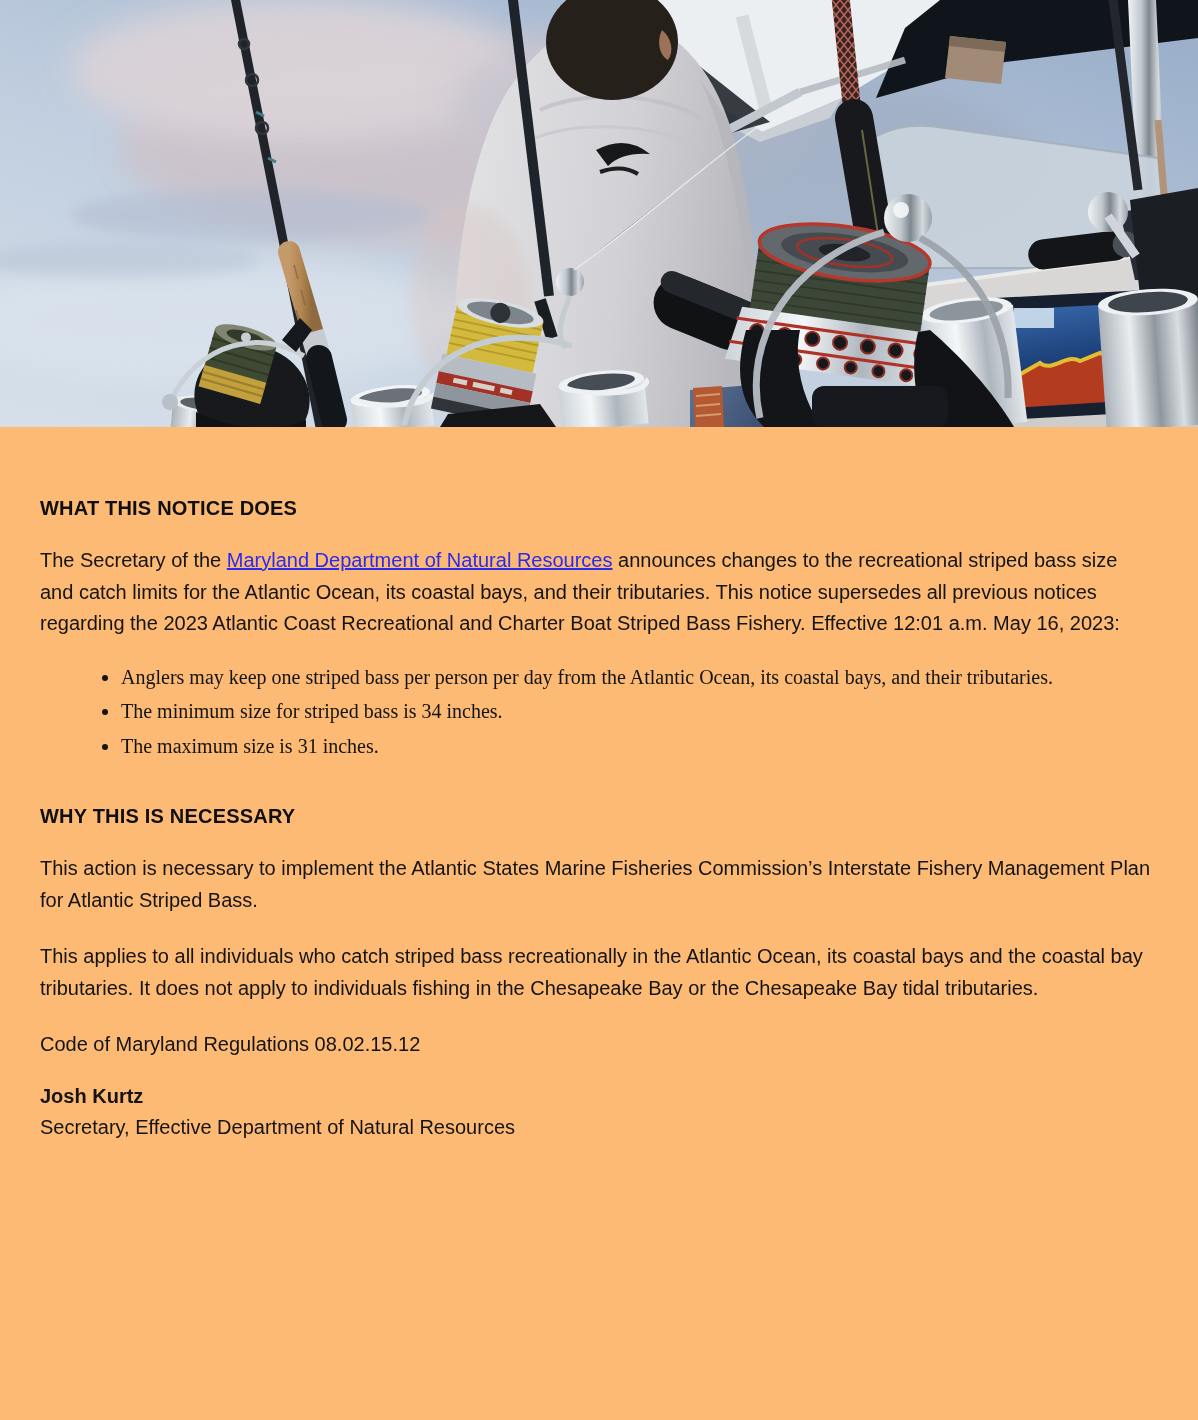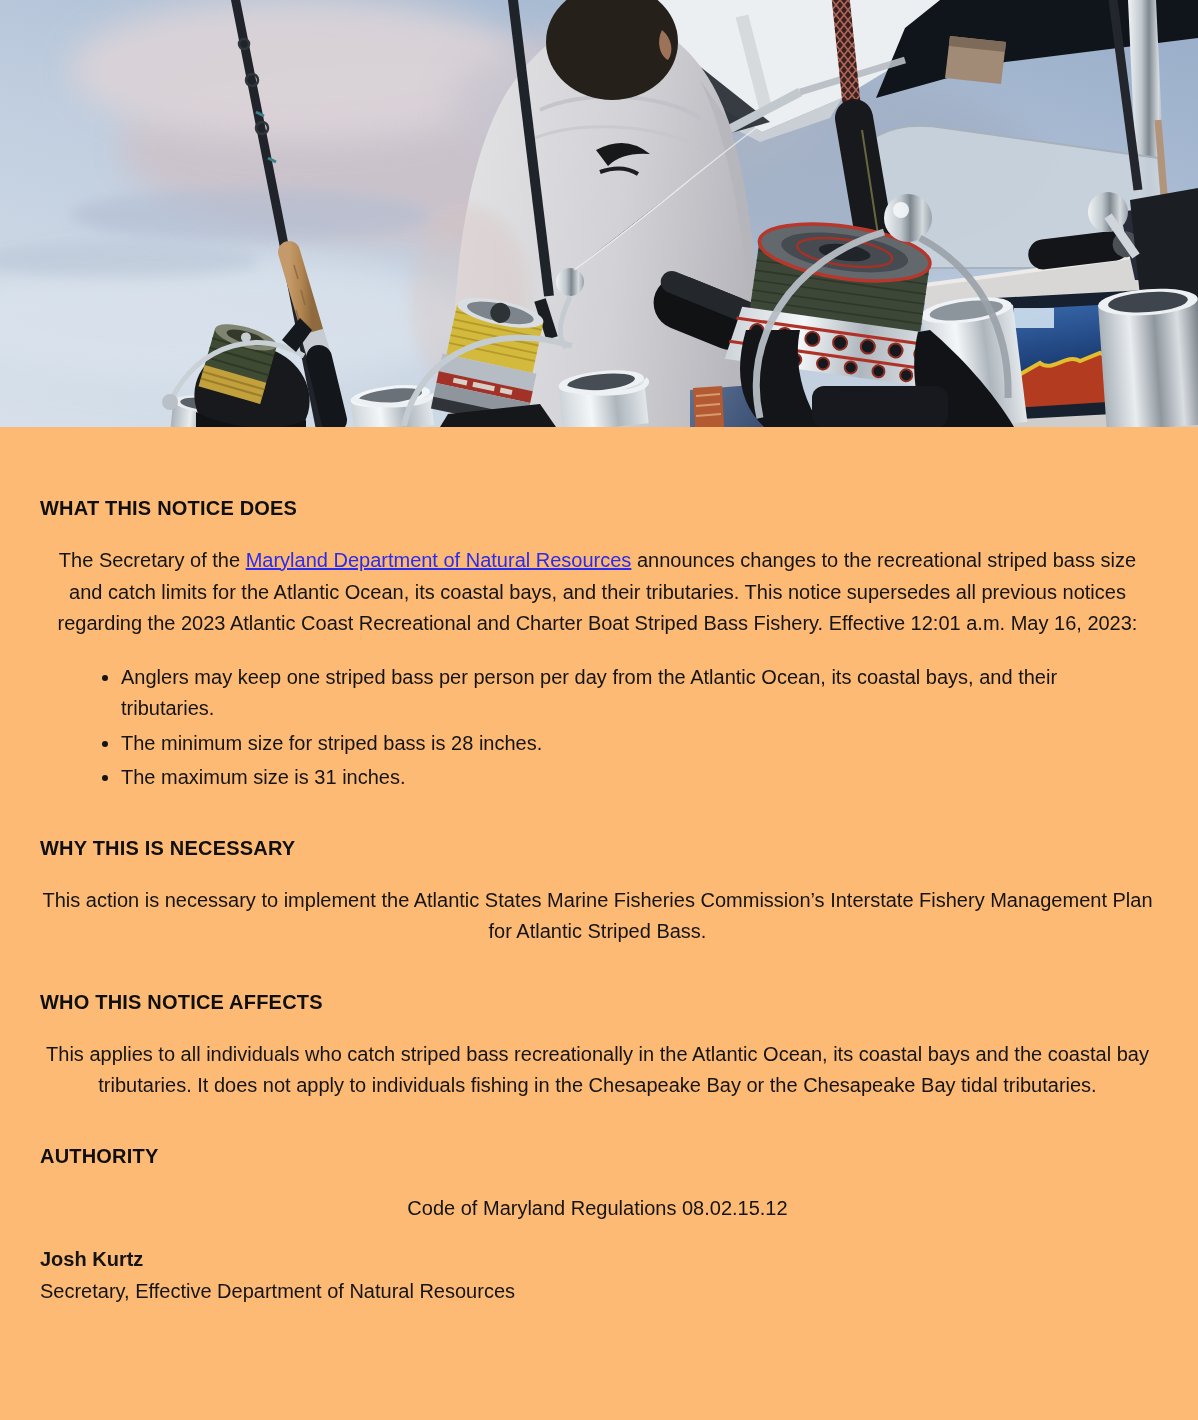--- a/index.html
+++ b/index.html
@@ -17,23 +17,23 @@
   
   .content{
     padding:69px 43px 0 40px;
     color:#141414;font-size:20px;line-height:31.5px;
   }
   .content h3{
     font-size:20px;line-height:24px;font-weight:bold;
     margin:42px 0 0 0;letter-spacing:0.2px;color:#0f0f0f;
   }
   .content h3:first-child{margin-top:0;}
-  .content p{margin:25px 0 0 0;text-align:center;}
+  .content p{margin:25px 0 0 0;}
   .content ul{margin:22px 0 0 0;padding-left:81px;}
-  .content li{margin-bottom:3px;}
+  .content li{margin-bottom:3px;font-family:Liberation Serif, serif;}
   a.link{color:#2b2bee;text-decoration:underline;cursor:pointer;}
   .signature{margin-top:20px;text-align:left;line-height:31.5px;}
   .sig-name{font-weight:bold;}
 </style>
 </head>
 <body>
 
 <div class="page">
 
   <div class="hero">
@@ -300,31 +300,29 @@
 
   </div>
 
   <main class="content">
 
     <h3>WHAT THIS NOTICE DOES</h3>
     <p><span>The Secretary of the </span><a href="#" class="link">Maryland Department of Natural Resources</a><span> announces changes to the recreational striped bass size and catch limits for the Atlantic Ocean, its coastal bays, and their tributaries. This notice supersedes all previous notices regarding the 2023 Atlantic Coast Recreational and Charter Boat Striped Bass Fishery. Effective 12:01 a.m. May 16, 2023:</span></p>
 
     <ul>
       <li>Anglers may keep one striped bass per person per day from the Atlantic Ocean, its coastal bays, and their tributaries.</li>
-      <li>The minimum size for striped bass is 28 inches.</li>
+      <li>The minimum size for striped bass is 34 inches.</li>
       <li>The maximum size is 31 inches.</li>
     </ul>
 
     <h3>WHY THIS IS NECESSARY</h3>
     <p>This action is necessary to implement the Atlantic States Marine Fisheries Commission’s Interstate Fishery Management Plan for Atlantic Striped Bass.</p>
 
-    <h3>WHO THIS NOTICE AFFECTS</h3>
     <p>This applies to all individuals who catch striped bass recreationally in the Atlantic Ocean, its coastal bays and the coastal bay tributaries. It does not apply to individuals fishing in the Chesapeake Bay or the Chesapeake Bay tidal tributaries.</p>
 
-    <h3>AUTHORITY</h3>
     <p>Code of Maryland Regulations 08.02.15.12</p>
 
     <div class="signature">
       <div class="sig-name">Josh Kurtz</div>
       <div class="sig-title">Secretary, Effective Department of Natural Resources</div>
     </div>
 
   </main>
 </div>
 

